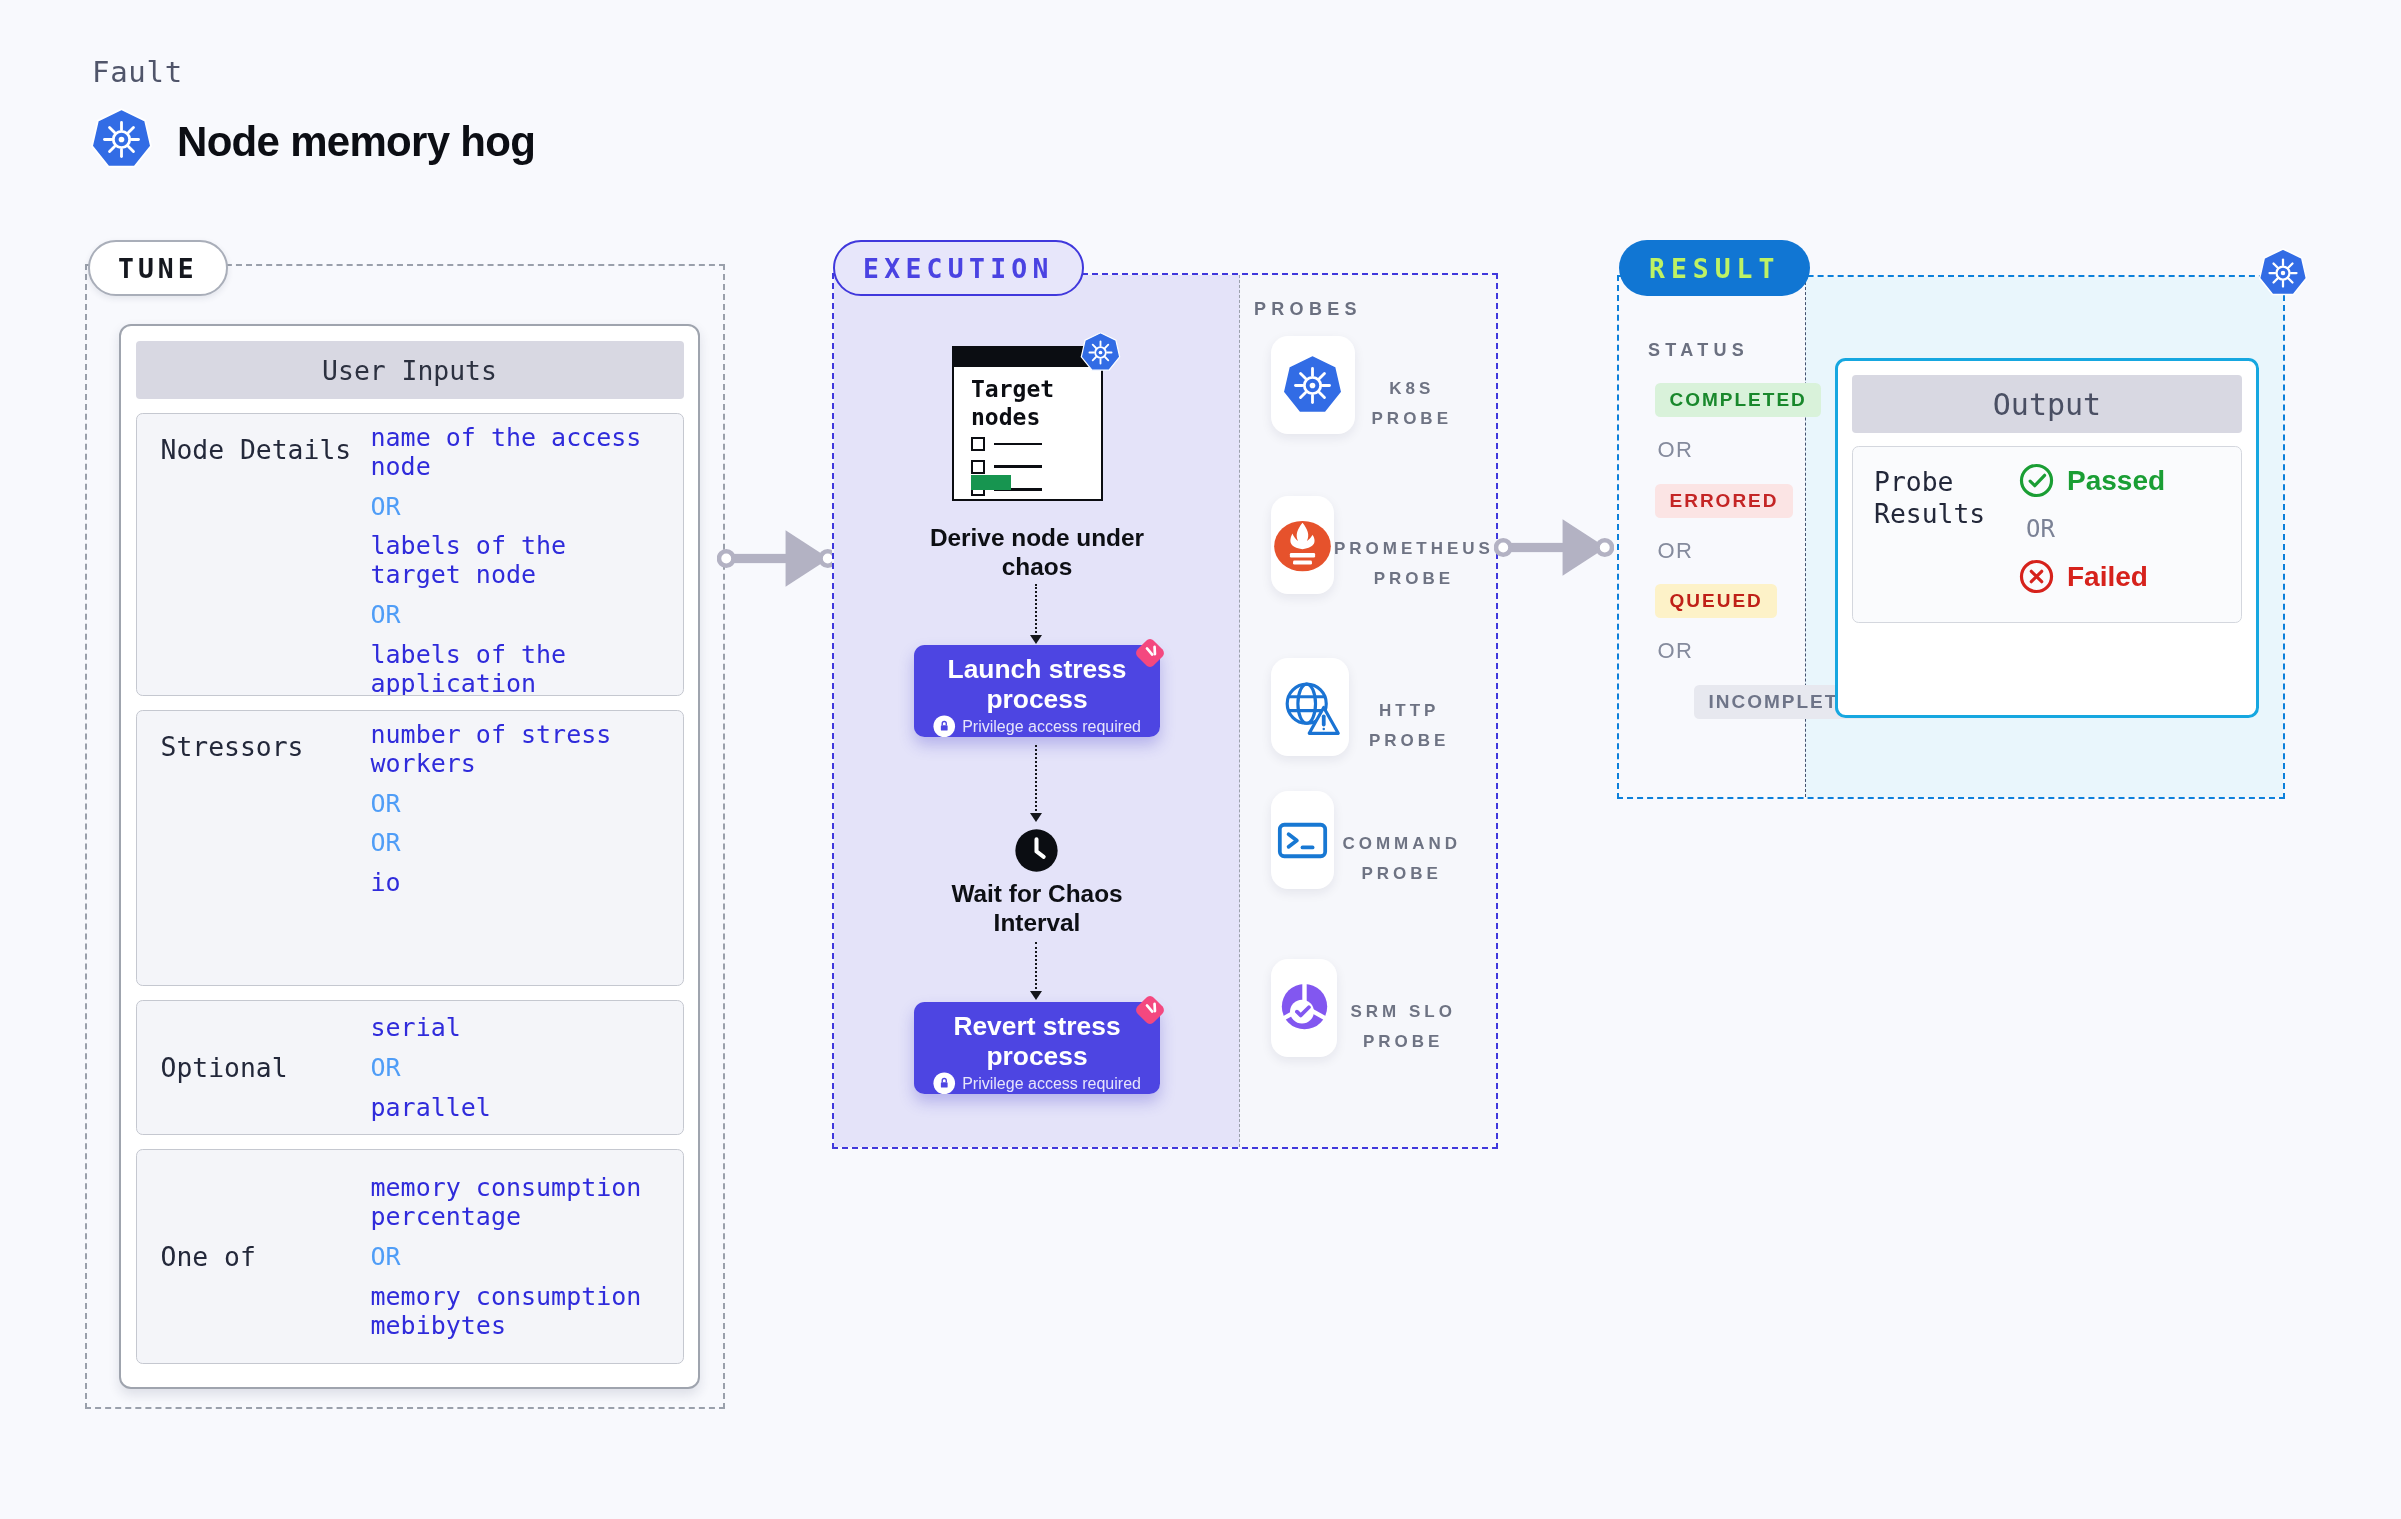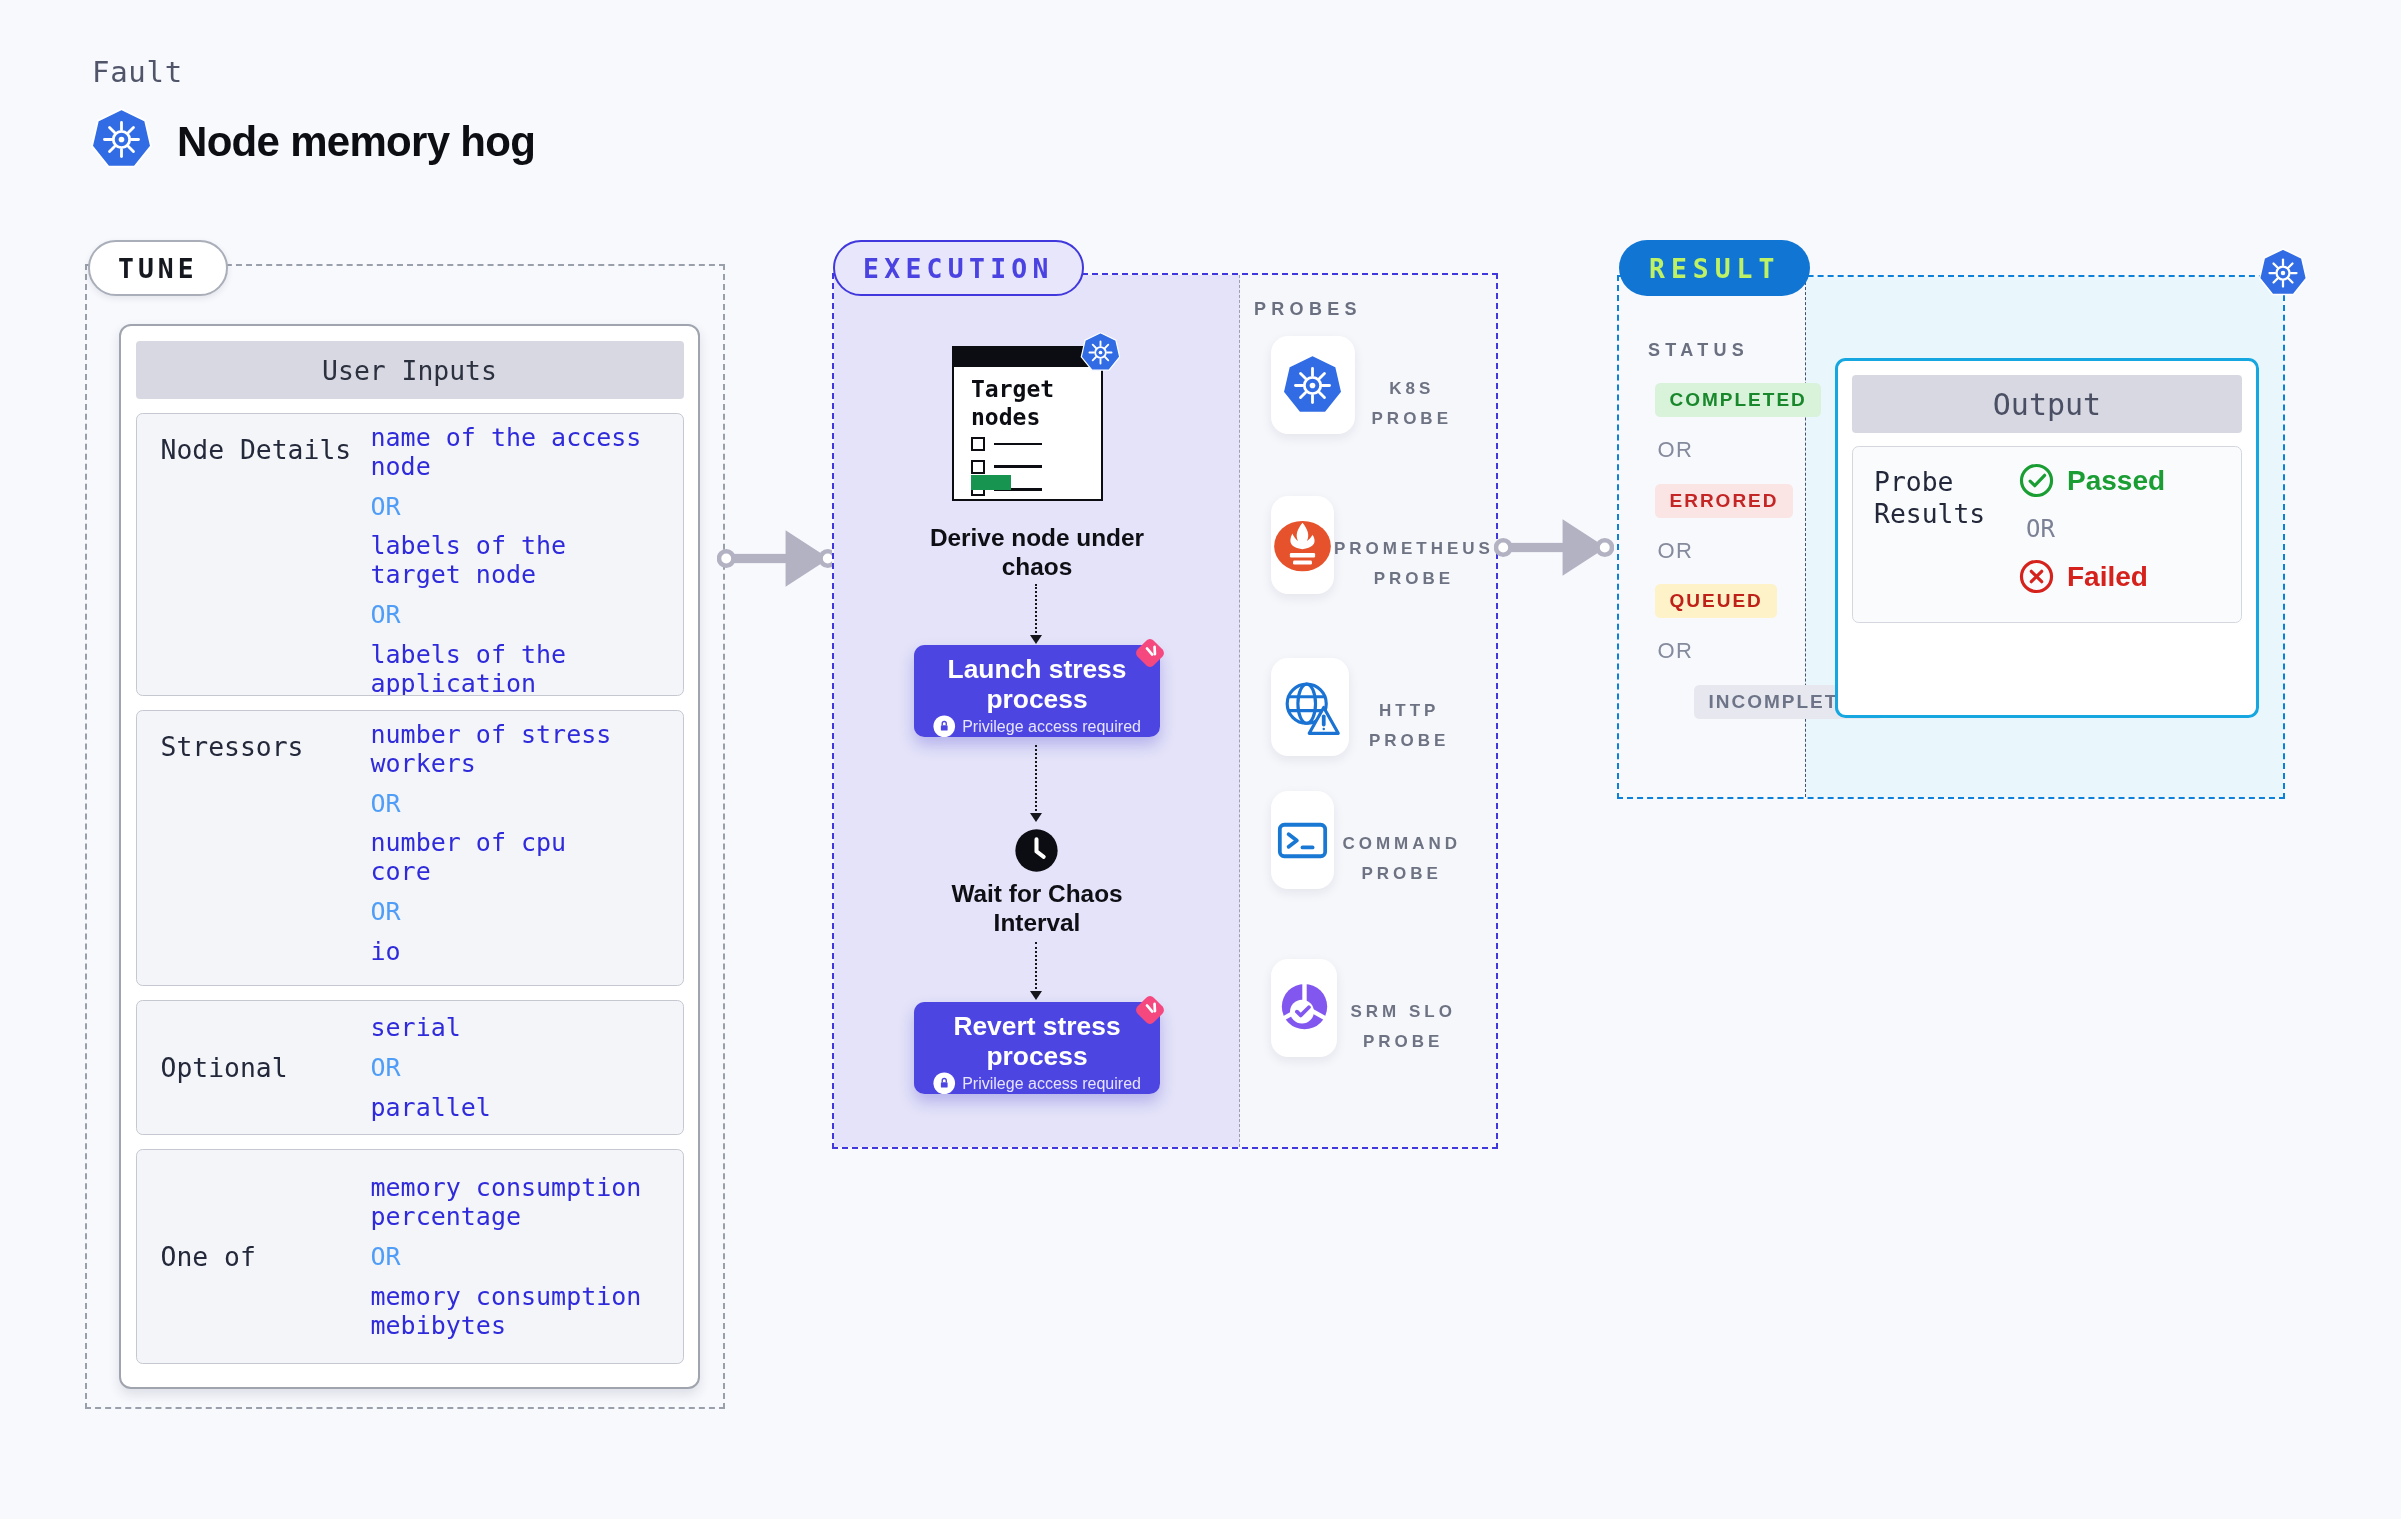--- a/index.html
+++ b/index.html
@@ -162,22 +162,20 @@
             <div class="tv">labels of the application
  scheduled on target node</div>
           </div>
         </div>
         <div class="tune-row">
           <div class="tr-label">Stressors</div>
           <div class="tr-vals">
             <div class="tv">number of stress
 workers</div>
             <div class="tv or">OR</div>
-            <div class="tv">number of cpu
-core</div>
             <div class="tv or">OR</div>
             <div class="tv">io</div>
           </div>
         </div>
         <div class="tune-row">
           <div class="tr-label">Optional</div>
           <div class="tr-vals">
             <div class="tv">serial</div>
             <div class="tv or">OR</div>
             <div class="tv">parallel</div>

